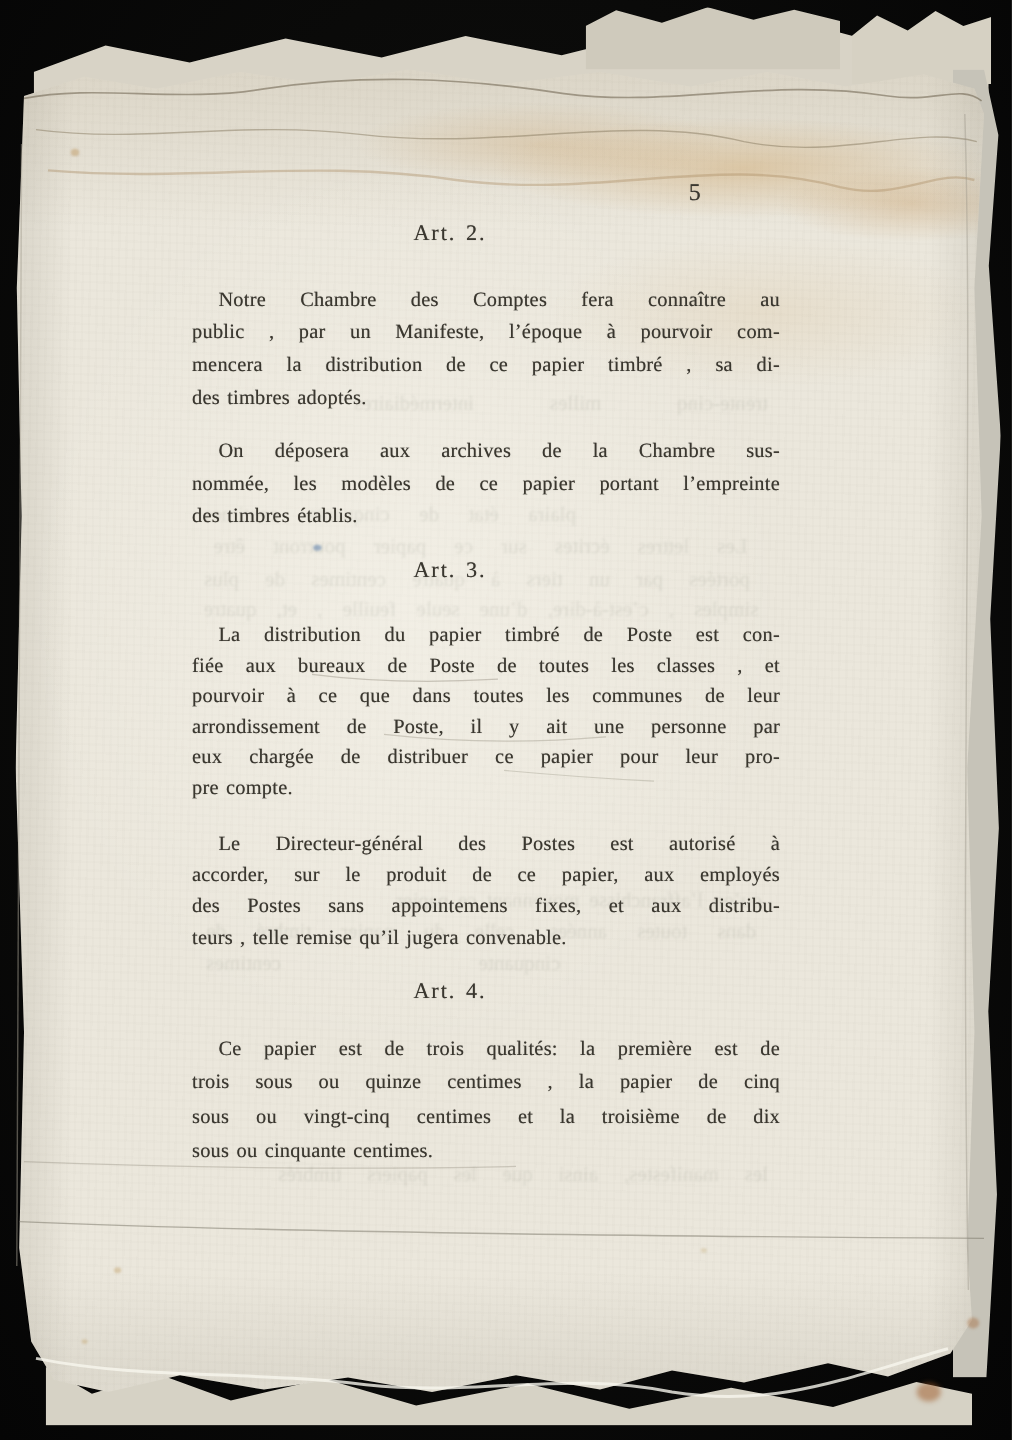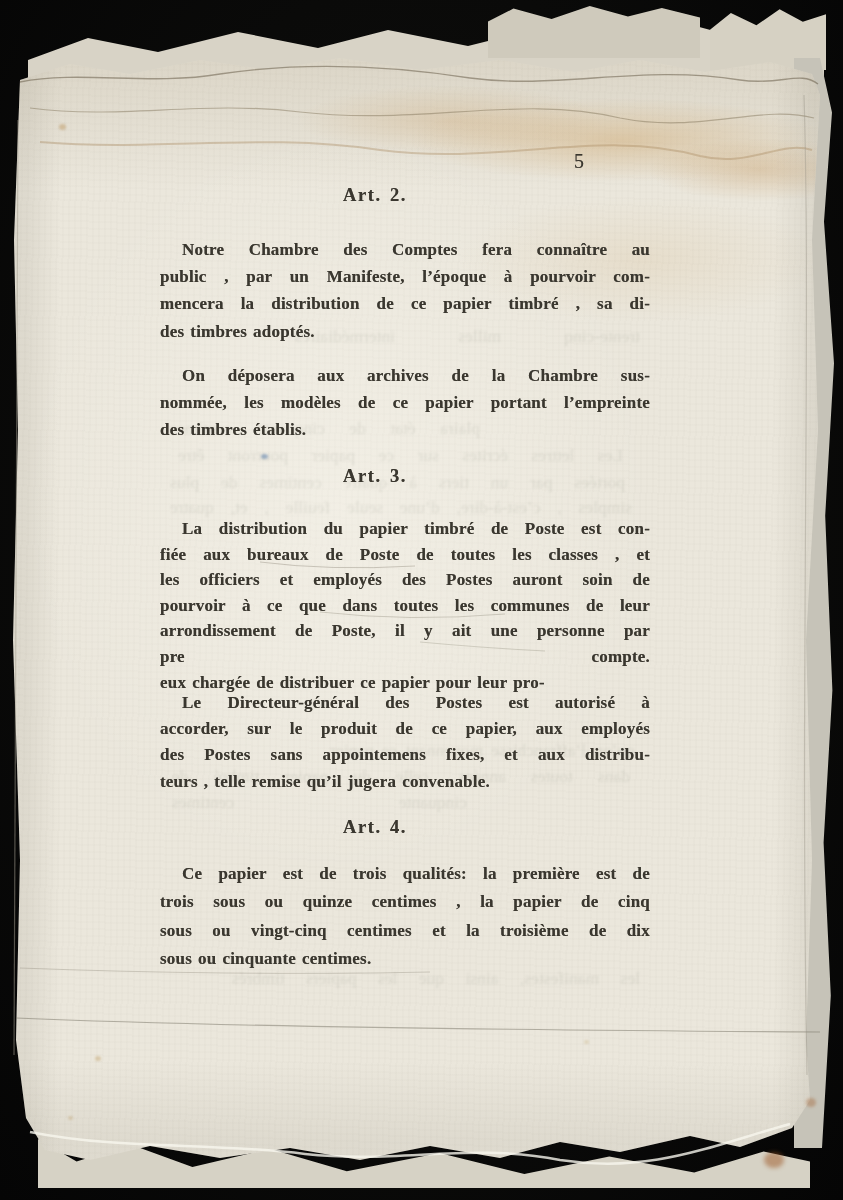--- a/index.html
+++ b/index.html
@@ -42,21 +42,21 @@
   .dot{border-radius:50%;}
   .dot.fox1{left:59px;top:124px;width:7px;height:6px;background:rgba(186,146,88,.45);filter:blur(1px);}
   .dot.fox2{left:95px;top:1056px;width:6px;height:5px;background:rgba(190,155,95,.4);filter:blur(1px);}
   .dot.fox3{left:68px;top:1116px;width:5px;height:4px;background:rgba(190,155,95,.35);filter:blur(1px);}
   .dot.fox4{left:584px;top:1040px;width:5px;height:4px;background:rgba(190,160,100,.28);filter:blur(1px);}
   .dot.rust1{left:764px;top:1152px;width:20px;height:16px;background:rgba(158,88,38,.5);filter:blur(2px);}
   .dot.rust2{left:806px;top:1098px;width:10px;height:9px;background:rgba(160,95,45,.38);filter:blur(1.5px);}
   .dot.blue1{left:261px;top:454px;width:7px;height:5px;background:rgba(75,115,165,.5);filter:blur(1px);}
 
   
-  .textcol{left:160px;top:0;width:490px;height:988px;color:#3a372f;font-weight:bold;}
+  .textcol{left:160px;top:0;width:490px;height:988px;color:#3a372f;}
   .textcol > div{left:0;width:100%;}
   .pagenum{left:574px;top:150px;width:40px;font-size:20px;color:#3a372f;
            text-shadow:0 0 .6px rgba(52,49,43,.6);}
   .art{ text-align:center;font-size:18.5px;letter-spacing:1.6px;word-spacing:2px;
         transform:translateX(-30px);text-shadow:0 0 .6px rgba(52,49,43,.6);}
   .para{font-size:17px;letter-spacing:.2px;word-spacing:1.6px;
         text-shadow:0 0 .6px rgba(52,49,43,.6);}
   .pline{position:static;text-align:justify;text-align-last:justify;}
   .para .pline:last-child{text-align-last:left;}
   .para .pline:first-child{text-indent:22px;}
@@ -138,25 +138,24 @@
     <div id="p2" class="para">
         <div class="pline">On déposera aux archives de la Chambre sus-</div>
         <div class="pline">nommée, les modèles de ce papier portant l’empreinte</div>
         <div class="pline">des timbres établis.</div>
       </div>
 
     <div id="art3" class="art">Art. 3.</div>
     <div id="p3" class="para">
         <div class="pline">La distribution du papier timbré de Poste est con-</div>
         <div class="pline">fiée aux bureaux de Poste de toutes les classes , et</div>
-        <div class="pline">les officiers et employés des Postes auront soin de</div>
         <div class="pline">pourvoir à ce que dans toutes les communes de leur</div>
         <div class="pline">arrondissement de Poste, il y ait une personne par</div>
+        <div class="pline">eux chargée de distribuer ce papier pour leur pro-</div>
         <div class="pline">pre compte.</div>
-        <div class="pline">eux chargée de distribuer ce papier pour leur pro-</div>
       </div>
     <div id="p4" class="para">
         <div class="pline">Le Directeur-général des Postes est autorisé à</div>
         <div class="pline">accorder, sur le produit de ce papier, aux employés</div>
         <div class="pline">des Postes sans appointemens fixes, et aux distribu-</div>
         <div class="pline">teurs , telle remise qu’il jugera convenable.</div>
       </div>
 
     <div id="art4" class="art">Art. 4.</div>
     <div id="p5" class="para">

